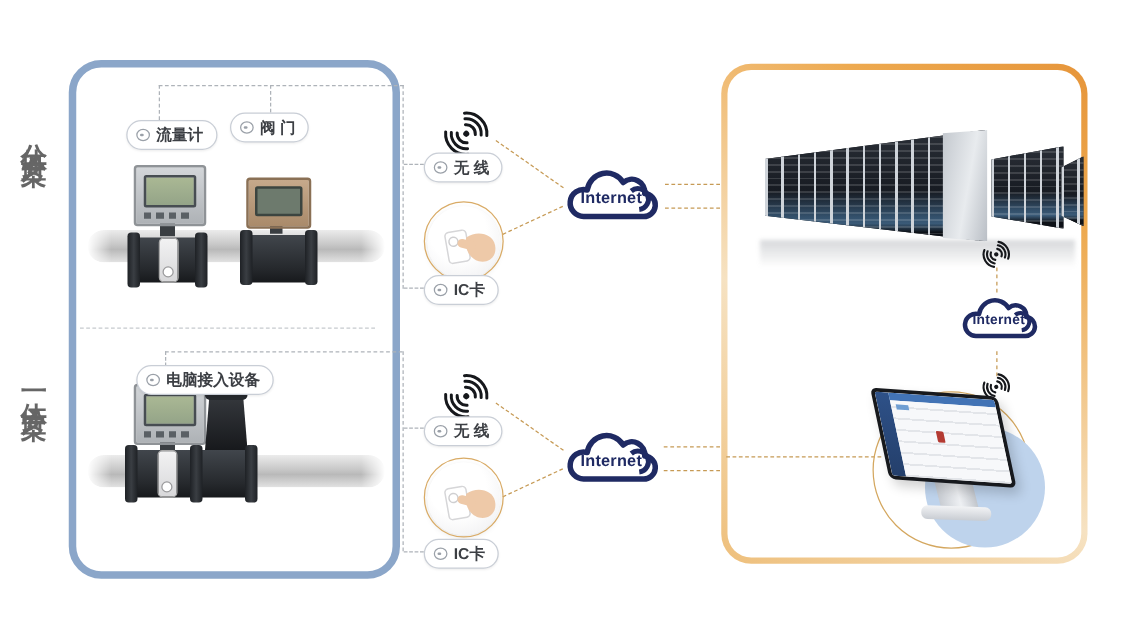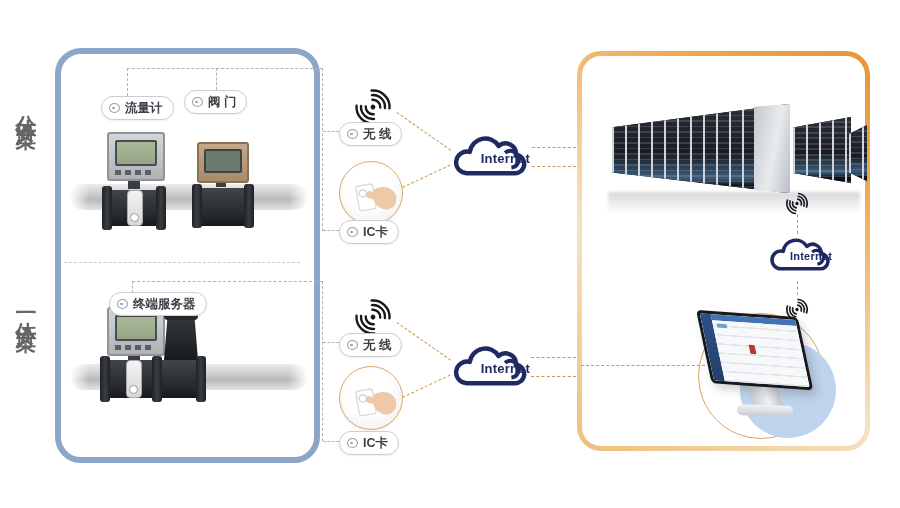--- a/index.html
+++ b/index.html
@@ -50,21 +50,21 @@
   .pill .dot::after{
     content:"";position:absolute;left:2px;top:3px;width:3px;height:1.5px;
     background:#9aa0a8;border-radius:1px;
   }
 
   
   .cloud{z-index:5;}
   .cloud svg{display:block;}
   .cloud .cloud-label{
     position:absolute;left:0;right:0;top:57%;transform:translateY(-50%);
-    text-align:right;font-weight:700;color:#1f2a63;letter-spacing:.2px;
+    text-align:center;font-weight:700;color:#1f2a63;letter-spacing:.2px;
   }
   .cloud-big .cloud-label{font-size:13px;}
   .cloud-small .cloud-label{font-size:11px;}
 
   
   .pipe{
     height:26px;border-radius:13px;z-index:1;
     background:linear-gradient(180deg,#ececec,#c7c7c7 45%,#b9b9b9 60%,#e3e3e3);
     -webkit-mask-image:linear-gradient(90deg,transparent,#000 8%,#000 92%,transparent);
             mask-image:linear-gradient(90deg,transparent,#000 8%,#000 92%,transparent);
@@ -245,21 +245,21 @@
   <div class="abs pill" style="left:101px;top:96px;">
     <span class="dot"></span>
     <span>流量计</span>
   </div>
   <div class="abs pill" style="left:184px;top:90px;">
     <span class="dot"></span>
     <span>阀 门</span>
   </div>
   <div class="abs pill" style="left:109px;top:292px;">
     <span class="dot"></span>
-    <span>终端服务器</span>
+    <span>电脑接入设备</span>
   </div>
 
   <svg class="abs wifi-icon" style="left:348px;top:85px;" width="50" height="44" viewBox="0 0 48 48">
     <g transform="rotate(-45 24 24)" stroke="#16181c" stroke-width="2.6" fill="none" stroke-linecap="round">
       <circle cx="24" cy="24" r="2.6" fill="#16181c" stroke="none"></circle>
       <path d="M29.1 17.9 A8 8 0 0 1 29.1 30.1"></path>
         <path d="M32.4 14 A13 13 0 0 1 32.4 34"></path>
         <path d="M35.6 10.2 A18 18 0 0 1 35.6 37.8"></path>
       <path d="M18.9 17.9 A8 8 0 0 0 18.9 30.1"></path>
         <path d="M15.6 14 A13 13 0 0 0 15.6 34"></path>

